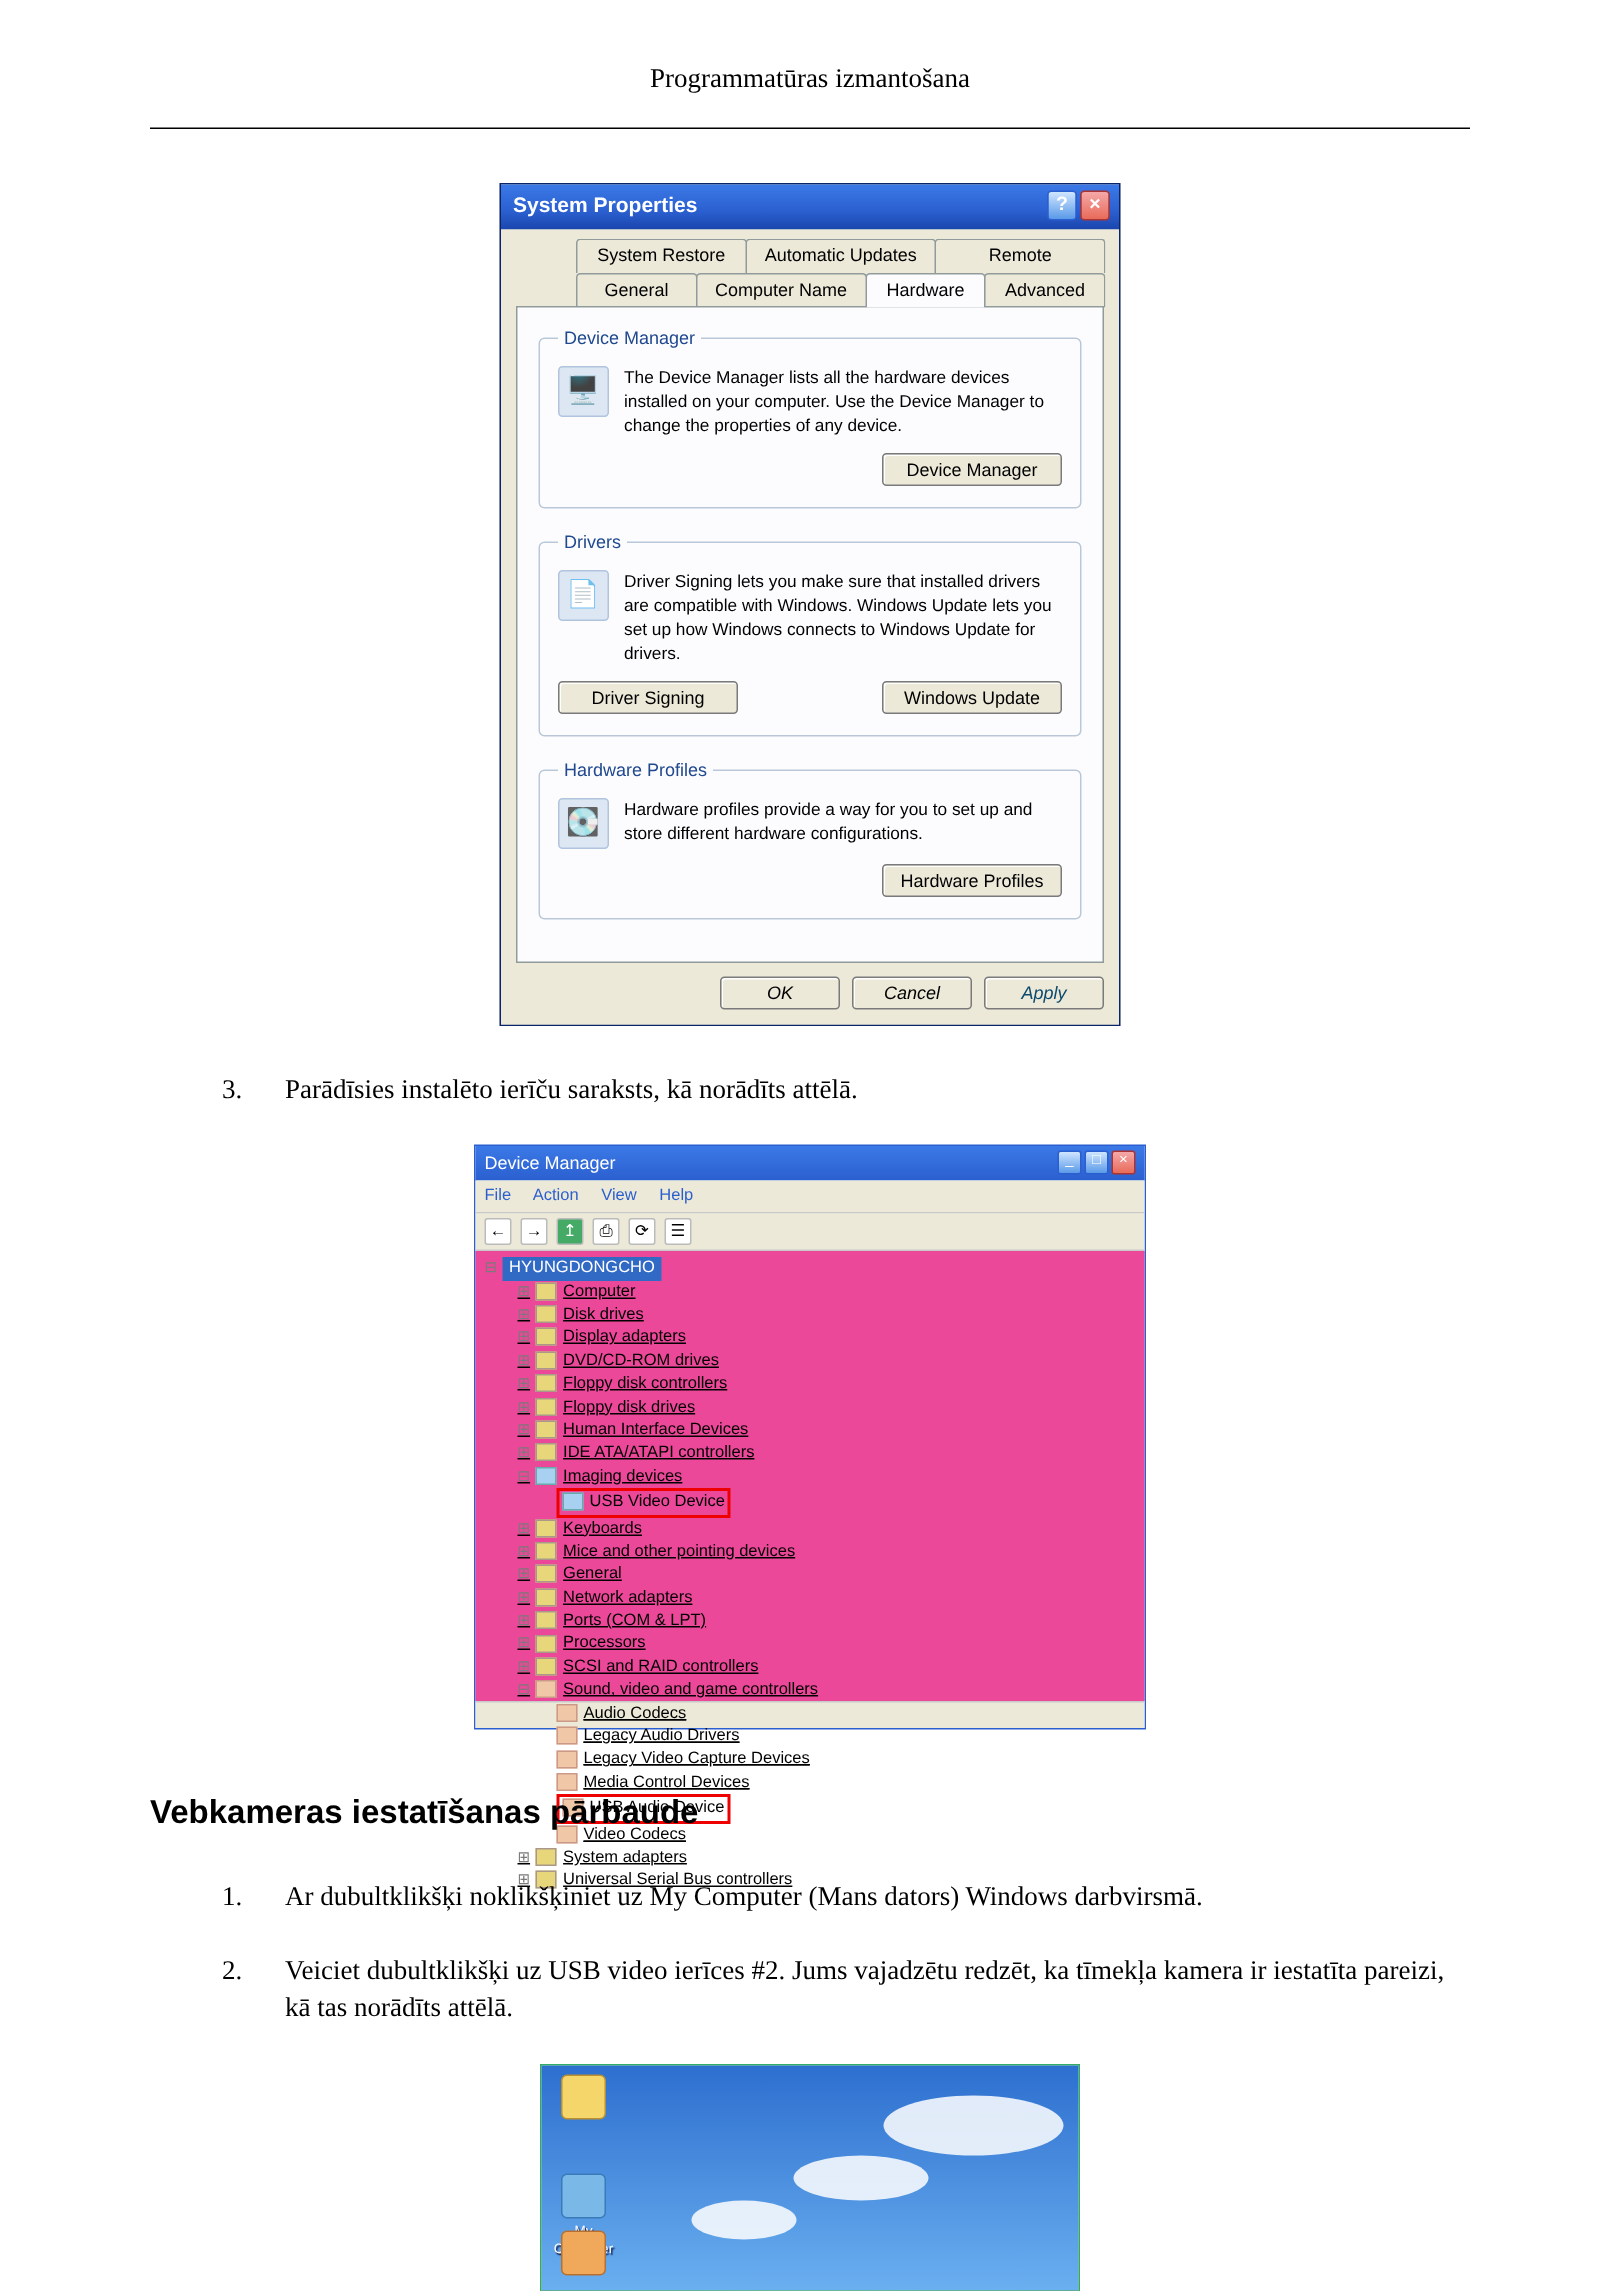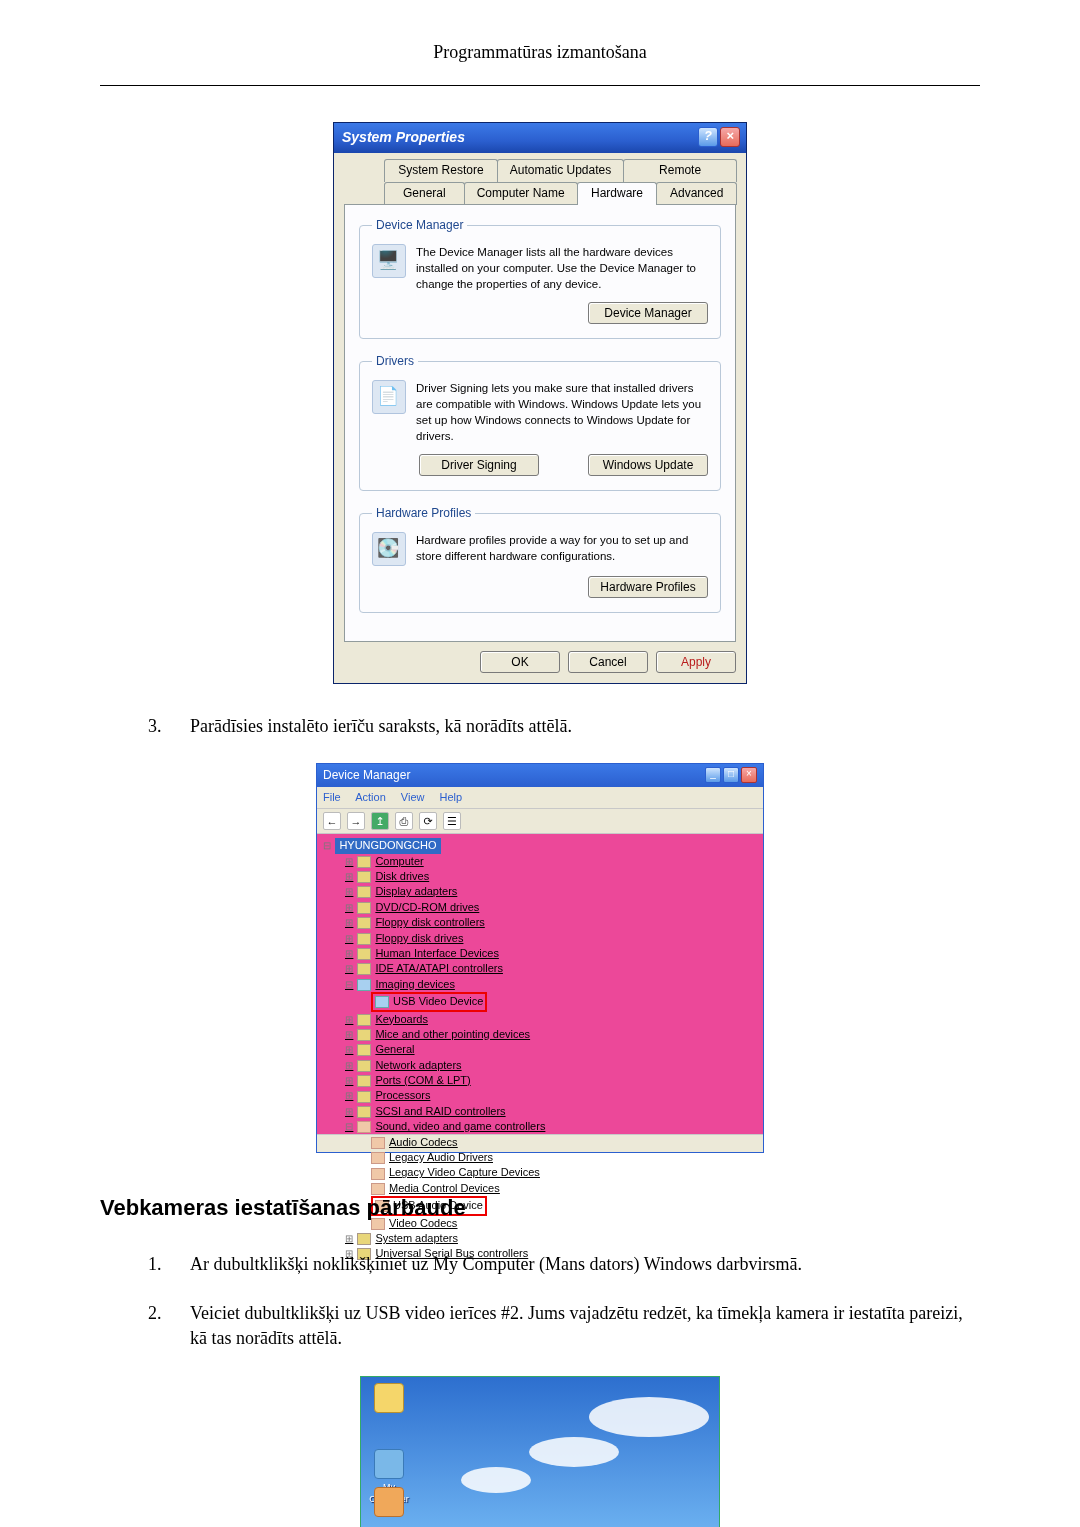--- a/index.html
+++ b/index.html
@@ -34,24 +34,23 @@
     font-size: 12px;
     border: 1px solid #0a246a;
     background: #ece9d8;
   }
   .sysprops-titlebar {
     background: linear-gradient(#3b79e7, #2b5fcf 60%, #1a46ad);
     color: #fff;
     font-weight: bold;
     padding: 4px 6px 6px 8px;
     display: flex;
-    align-items: flex-end;
+    align-items: flex-start;
     justify-content: space-between;
     font-size: 14px;
-    font-style: italic;
   }
   .sysprops-titlebar .title-icons {
     display: flex;
     gap: 2px;
   }
   .title-btn {
     width: 20px; height: 20px;
     background: linear-gradient(#f5a8a8, #e86b5a);
     border: 1px solid #a33;
     border-radius: 3px;
@@ -126,39 +125,39 @@
     display: flex; align-items: center; justify-content: center;
     font-size: 18px;
   }
   .fs-text { font-size: 11.5px; flex: 1; }
   .fs-buttons {
     display: flex;
     justify-content: flex-end;
     gap: 8px;
     margin-top: 10px;
   }
-  .fs-buttons.between { justify-content: space-between; margin-left: 47px; }
+  .fs-buttons.between { justify-content: space-between; }
   .xp-button {
     min-width: 120px;
     padding: 3px 10px;
     font-family: Tahoma, Arial, sans-serif;
     font-size: 12px;
     background: #ece9d8;
     border: 1px solid #7a7a7a;
     border-radius: 3px;
     box-shadow: inset 1px 1px 0 #fff;
   }
   .dialog-footer {
     display: flex;
     justify-content: flex-end;
     gap: 8px;
     margin-top: 8px;
   }
-  .dialog-footer .xp-button { min-width: 80px; }
-  .xp-button.disabled { color: #b91c1c; }
+  .dialog-footer .xp-button { min-width: 80px; font-style: italic; }
+  .xp-button.disabled { color: #0c4a6e; }
 
   
   .step {
     display: flex;
     margin: 0 0 24px 48px;
     gap: 20px;
   }
   .step .num { min-width: 22px; }
   .step .txt { flex: 1; }
 

